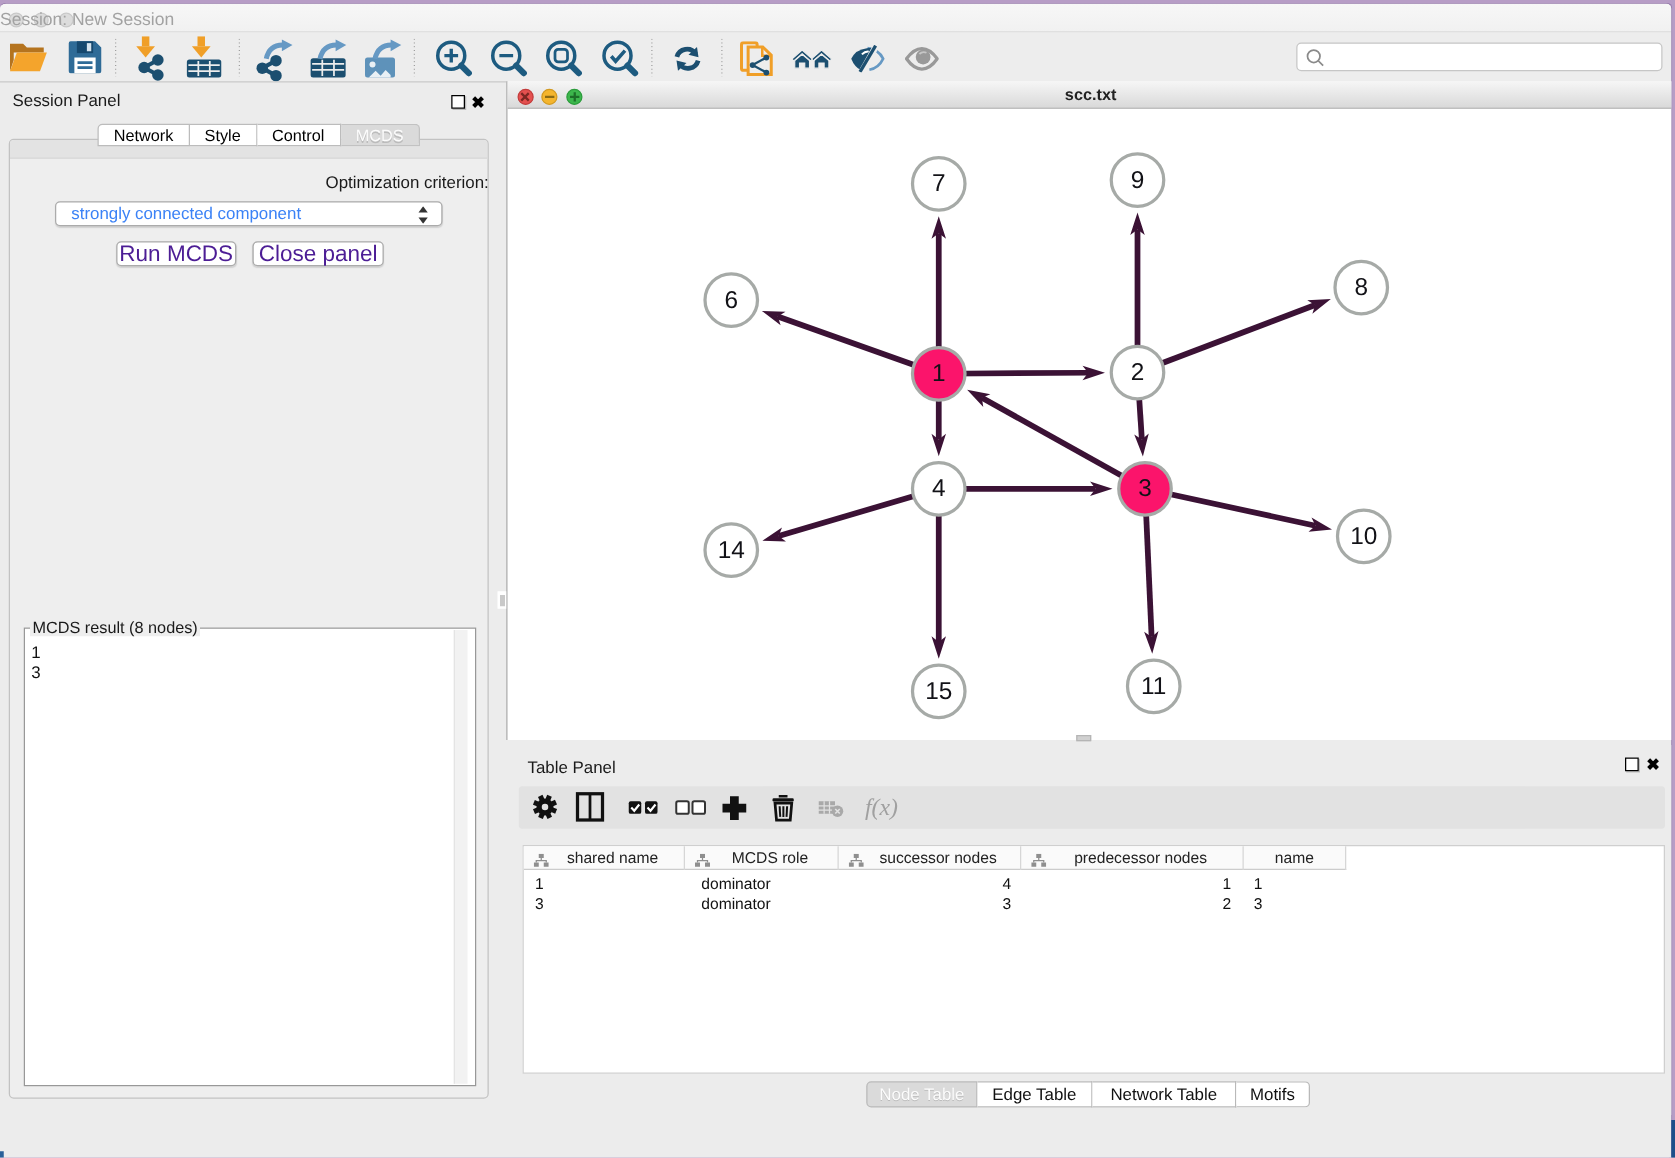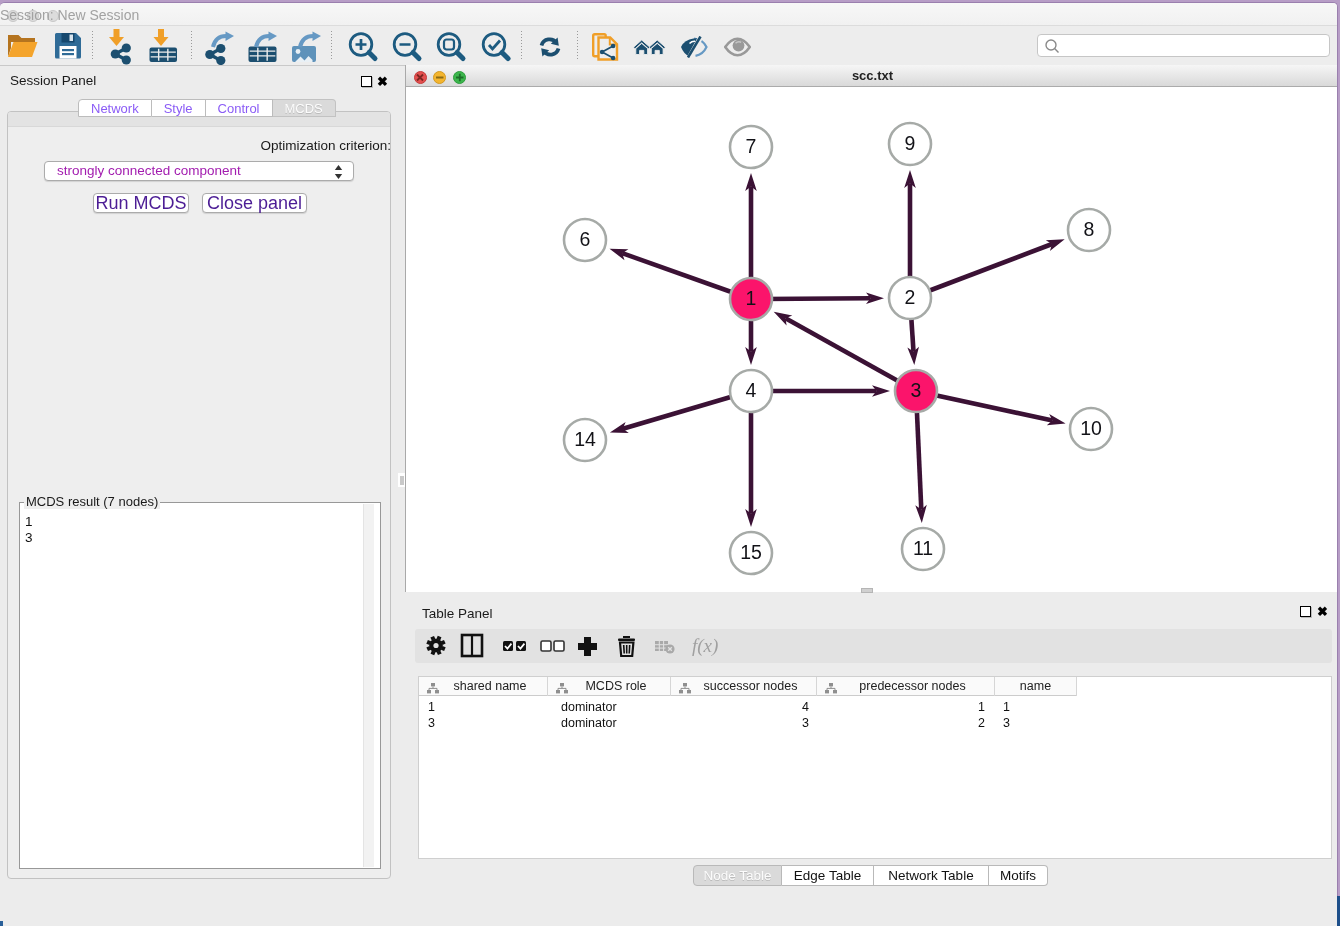--- a/index.html
+++ b/index.html
@@ -6,28 +6,28 @@
 #titlebar .tl{position:absolute;top:7px;width:12px;height:12px;border-radius:50%;background:#dcdcdc;border:1px solid #c9c9c9}
 #wintitle{position:absolute;top:4px;left:0;width:100%;font-size:14px;color:#a2a2a2}
 #toolbar{position:absolute;left:0;top:23px;width:100%;height:40px;background:#ededed;border-bottom:1px solid #c9c9c9}
 .tsep{position:absolute;top:5px;height:30px;width:1px;background-image:linear-gradient(#9a9a9a 33%,rgba(0,0,0,0) 0%);background-size:1px 3px}
 .ticon{position:absolute}
 #searchbox{position:absolute;left:1037px;top:31px;width:293px;height:23px;background:#fff;border:1px solid #c6c6c6;border-radius:4px}
 #cp-title{position:absolute;left:10px;top:70px;font-size:13.5px;color:#1a1a1a}
 .paneb{position:absolute;width:11px;height:11px;border:1.5px solid #000;background:#fff;box-shadow:1px 1px 0 #bbb}
 .panex{position:absolute;font-size:13px;font-weight:bold;color:#000;line-height:11px}
 .tabrow{position:absolute;display:flex}
-.tab{height:18px;font-size:13px;line-height:17px;text-align:center;background:#fff;border:1px solid #bcbcbc;border-left:none;color:#8b5cf6;padding:0 12px}
+.tab{height:18px;font-size:13px;line-height:17px;text-align:center;background:#fff;border:1px solid #bcbcbc;border-left:none;color:#000000;padding:0 12px}
 .tab.first{border-left:1px solid #bcbcbc;border-radius:4px 0 0 0}
 .tab.last{border-radius:0 4px 0 0}
 .tab.sel{background:#dadada;color:#fcfcfc;text-shadow:0 1px 0 #bbb;border-color:#c2c2c2}
 #cp-box{position:absolute;left:7px;top:108px;width:384px;height:768px;border:1px solid #c2c2c2;border-radius:4px;background:#eeeeee;overflow:hidden}
 #cp-box .hdr{position:absolute;left:0;top:0;width:100%;height:15px;background:#e3e3e3;border-bottom:1px solid #d8d8d8}
 #opt-label{position:absolute;text-align:right;font-size:13.5px;color:#1a1a1a}
-#dropdown{position:absolute;width:310px;height:20px;background:#fff;border:1px solid #ababab;border-radius:4px;font-size:13.5px;line-height:18px;padding-left:12px;color:#a21caf;box-shadow:0 1px 1px rgba(0,0,0,.12)}
+#dropdown{position:absolute;width:310px;height:20px;background:#fff;border:1px solid #ababab;border-radius:4px;font-size:13.5px;line-height:18px;padding-left:12px;color:#3b82f6;box-shadow:0 1px 1px rgba(0,0,0,.12)}
 .btn{position:absolute;height:20px;background:#fff;border:1px solid #ababab;border-radius:4px;font-size:18px;line-height:18px;text-align:center;color:#4c1d95;box-shadow:0 1px 1px rgba(0,0,0,.12)}
 #fieldset{position:absolute;left:19px;top:499px;width:362px;height:367px;border:1px solid #989898;background:#fff}
 #fieldset-legend{position:absolute;left:24px;top:491px;font-size:13px;color:#1a1a1a;background:#eeeeee;padding:0 2px}
 #fieldset .sb{position:absolute;right:6px;top:1px;bottom:1px;width:11px;background:#f2f2f2;border-left:1px solid #e4e4e4}
 #fieldset .txt{position:absolute;left:5px;top:11px;font-size:13.5px;color:#111;line-height:16px}
 #net{position:absolute;left:405px;top:62px;width:934px;height:527px;border-left:1px solid #a9a9a9;background:#fff;overflow:hidden}
 #net-tb{position:absolute;left:0;top:0;width:100%;height:22px;background:linear-gradient(#f6f6f6,#d9d9d9);border-bottom:1px solid #ababab}
 #net-title{position:absolute;top:3px;left:0;width:100%;text-align:center;font-weight:bold;font-size:13px;color:#222}
 .lamp{position:absolute;top:5.5px;width:13px;height:13px;border-radius:50%}
 #tp{position:absolute;left:406px;top:593px;width:934px;height:296px;background:#ececec}
@@ -199,21 +199,21 @@
         <path d="M4.5 0 L8.2 5 H0.8 Z" fill="#333"></path>
         <path d="M4.5 14 L8.2 9 H0.8 Z" fill="#333"></path>
       </svg>
 </div>
 <div class="btn" style="left:93px;top:190px;width:96px">Run MCDS</div>
 <div class="btn" style="left:202px;top:190px;width:105px">Close panel</div>
 <div id="fieldset">
       <div class="sb"></div>
       <div class="txt">1<br>3</div>
     </div>
-<div id="fieldset-legend">MCDS result (7 nodes)</div>
+<div id="fieldset-legend">MCDS result (8 nodes)</div>
 <div id="net">
  <div id="net-tb">
   <div class="lamp" style="left:7.5px;background:#e4504f;border:1px solid #c33c3c"></div>
   <div class="lamp" style="left:27px;background:#f4b52e;border:1px solid #d29a22"></div>
   <div class="lamp" style="left:47px;background:#3cb64c;border:1px solid #2c9c3c"></div>
   <svg width="70" height="22" style="position:absolute;left:0;top:0" viewBox="0 0 70 22">
    <path d="M11 9.5 l6 6 M17 9.5 l-6 6" stroke="#7c2622" stroke-width="1.8"></path>
    <path d="M30 12.5 h7.5" stroke="#8a6a14" stroke-width="1.8"></path>
    <path d="M50 12.5 h7.5 M53.8 8.8 v7.4" stroke="#1c6e28" stroke-width="1.8"></path>
   </svg>

